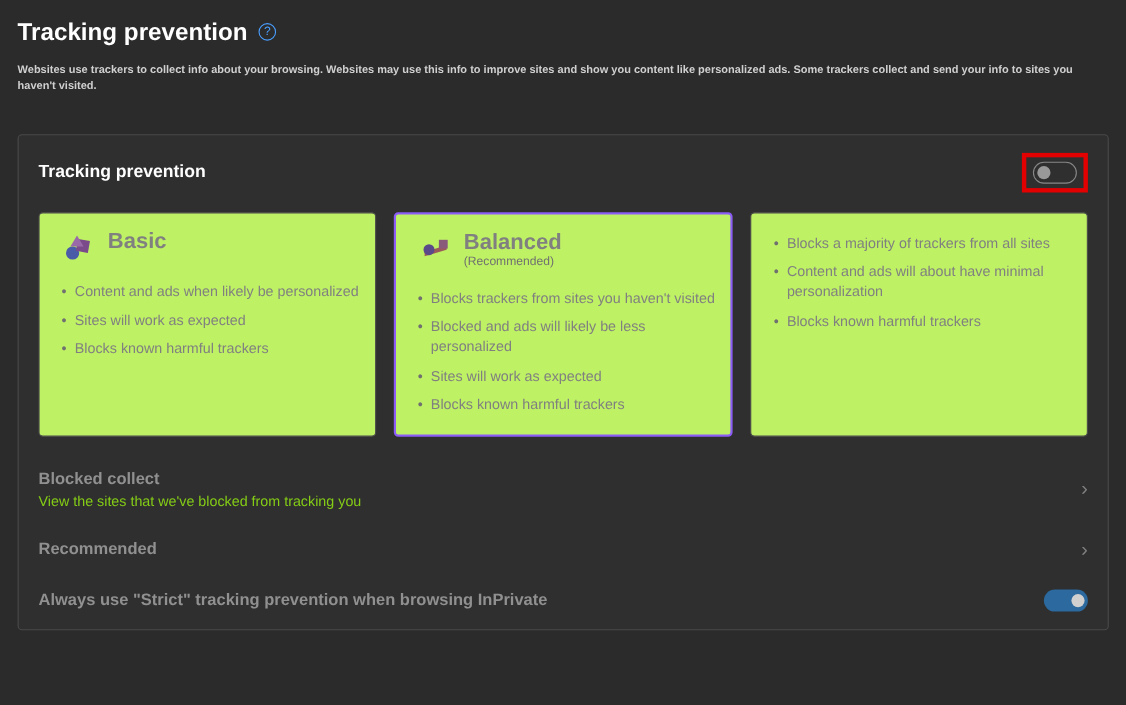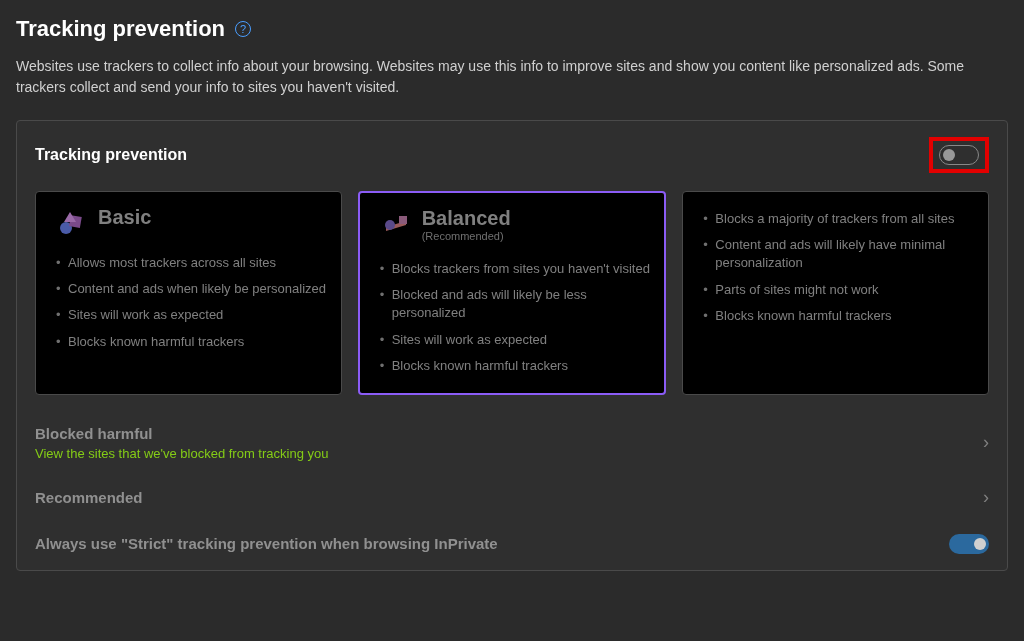--- a/index.html
+++ b/index.html
@@ -32,25 +32,26 @@
       width: 16px;
       height: 16px;
       display: inline-flex;
       align-items: center;
       justify-content: center;
       border: 1.5px solid #4a9eff;
       border-radius: 50%;
       font-size: 11px;
     }
     .description {
-      font-size: 14px;
+      font-size: 10px;
       color: #d0d0d0;
       line-height: 1.5;
-      margin-bottom: 22px;
+      margin-bottom: 36px;
       max-width: 960px;
+      font-weight: bold;
     }
     .settings-panel {
       border: 1px solid #4a4a4a;
       border-radius: 4px;
       padding: 16px 18px;
       background: #2f2f2f;
     }
     .panel-header {
       display: flex;
       justify-content: space-between;
@@ -89,21 +90,21 @@
     .level-cards {
       display: flex;
       gap: 16px;
       margin-bottom: 22px;
     }
     .level-card {
       flex: 1;
       border: 1px solid #4a4a4a;
       border-radius: 4px;
       padding: 14px 14px 14px 8px;
-      background: #000000;
+      background: #bef264;
       cursor: pointer;
     }
     .level-card.selected {
       border: 2px solid #8b5cf6;
     }
     .card-header {
       display: flex;
       align-items: flex-start;
       gap: 12px;
       margin-bottom: 14px;
@@ -230,21 +231,20 @@
         <svg class="card-icon" viewBox="0 0 28 28">
           <circle cx="8" cy="20" r="6" fill="#4a5ba8"></circle>
           <rect x="12" y="8" width="11" height="11" fill="#7a4a8a" transform="rotate(10 17 13)"></rect>
           <polygon points="12,4 18,14 6,14" fill="#9a6aa8"></polygon>
         </svg>
         <div class="card-title-block">
           <span class="card-title">Basic</span>
         </div>
       </div>
       <ul class="card-features">
-        <li>Allows most trackers across all sites</li>
         <li>Content and ads when likely be personalized</li>
         <li>Sites will work as expected</li>
         <li>Blocks known harmful trackers</li>
       </ul>
     </div>
 
     <div class="level-card selected">
       <div class="card-header">
         <svg class="card-icon" viewBox="0 0 28 28">
           <polygon points="4,18 24,12 24,16 4,22" fill="#9a5a5a"></polygon>
@@ -260,31 +260,30 @@
         <li>Blocks trackers from sites you haven't visited</li>
         <li>Blocked and ads will likely be less personalized</li>
         <li>Sites will work as expected</li>
         <li>Blocks known harmful trackers</li>
       </ul>
     </div>
 
     <div class="level-card">
       <ul class="card-features">
         <li>Blocks a majority of trackers from all sites</li>
-        <li>Content and ads will likely have minimal personalization</li>
-        <li>Parts of sites might not work</li>
+        <li>Content and ads will about have minimal personalization</li>
         <li>Blocks known harmful trackers</li>
       </ul>
     </div>
 
   </div>
 
   <div class="section-row divider-spacing">
     <div class="section-info">
-      <span class="section-title">Blocked harmful</span>
+      <span class="section-title">Blocked collect</span>
       <span class="section-desc">View the sites that we've blocked from tracking you</span>
     </div>
     <span class="chevron">›</span>
   </div>
 
   <div class="section-row divider-spacing">
     <div class="section-info">
       <span class="section-title">Recommended</span>
     </div>
     <span class="chevron">›</span>

